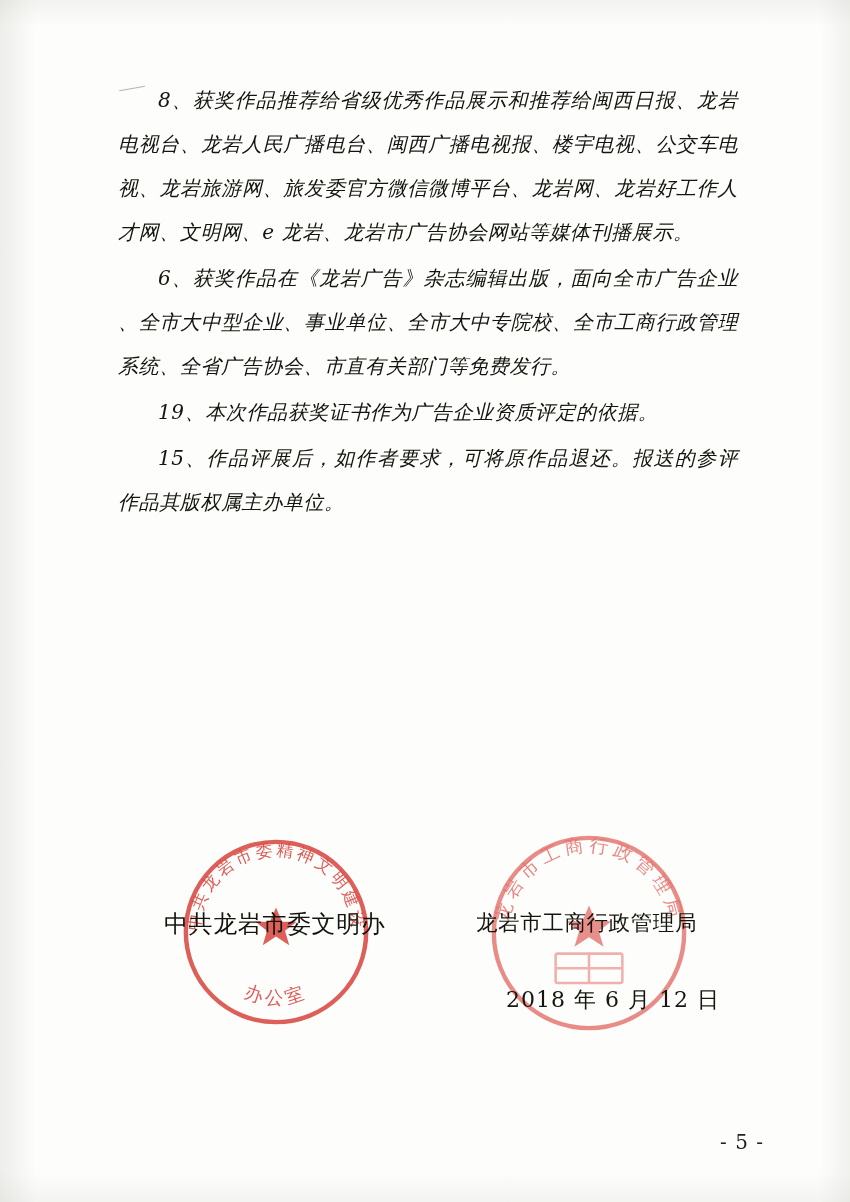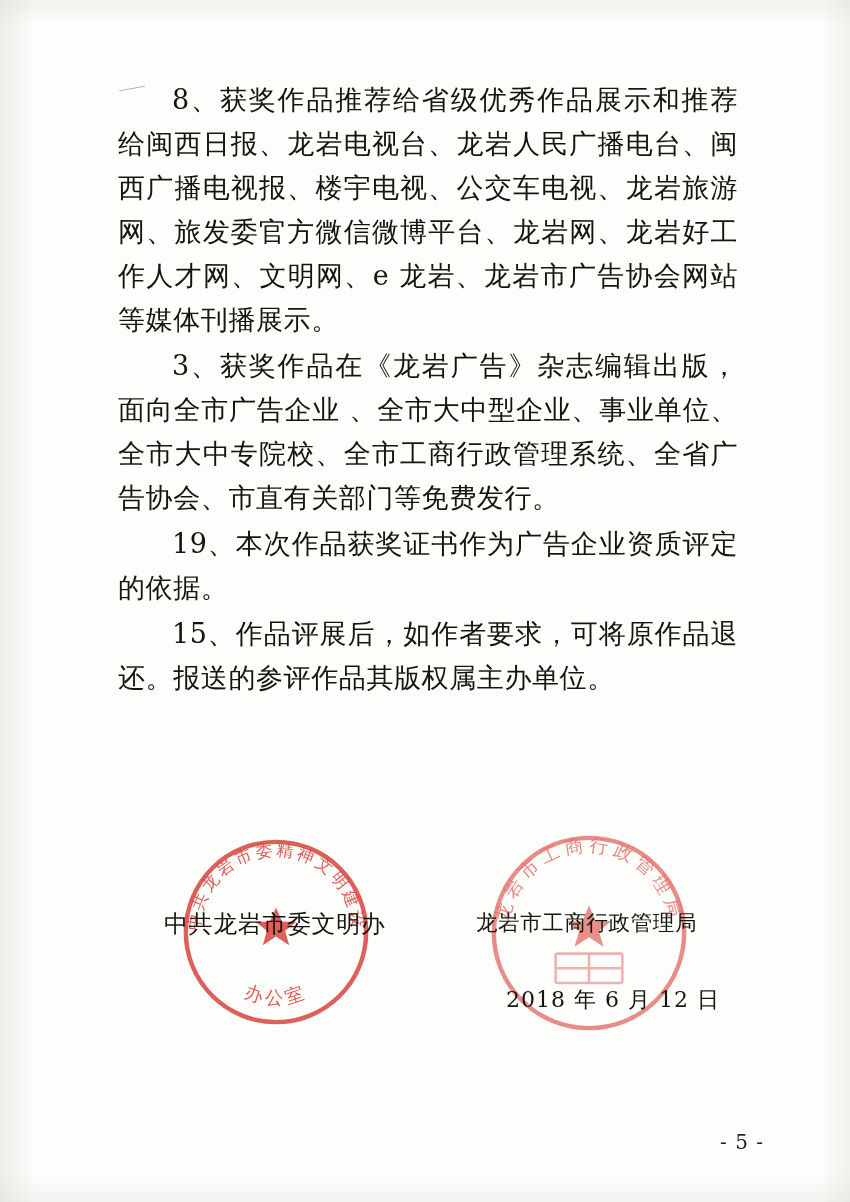--- a/index.html
+++ b/index.html
@@ -47,28 +47,29 @@
   }
 
   .content {
     position: absolute;
     left: 118px;
     top: 78px;
     width: 620px;
   }
 
   .para {
-    font-size: 27px;
+    font-size: 20px;
     line-height: 44px;
     letter-spacing: 0.6px;
     text-align: justify;
     text-justify: inter-ideograph;
     margin: 0 0 2px 0;
     text-indent: 2em;
     color: #15150f;
+    font-style: italic;
   }
 
   .stamp-area {
     position: absolute;
     left: 118px;
     top: 830px;
     width: 640px;
     height: 230px;
   }
 
@@ -148,21 +149,21 @@
 
   <div class="scan-edge-top"></div>
   <div class="scan-edge-left"></div>
   <div class="scan-edge-right"></div>
   <div class="scan-edge-bottom"></div>
 
   <div class="pen-mark"></div>
 
   <div class="content">
     <p class="para">8、获奖作品推荐给省级优秀作品展示和推荐给闽西日报、龙岩电视台、龙岩人民广播电台、闽西广播电视报、楼宇电视、公交车电视、龙岩旅游网、旅发委官方微信微博平台、龙岩网、龙岩好工作人才网、文明网、e 龙岩、龙岩市广告协会网站等媒体刊播展示。</p>
-    <p class="para">3、获奖作品在《龙岩广告》杂志编辑出版，面向全市广告企业 、全市大中型企业、事业单位、全市大中专院校、全市工商行政管理系统、全省广告协会、市直有关部门等免费发行。</p>
+    <p class="para">6、获奖作品在《龙岩广告》杂志编辑出版，面向全市广告企业 、全市大中型企业、事业单位、全市大中专院校、全市工商行政管理系统、全省广告协会、市直有关部门等免费发行。</p>
     <p class="para">19、本次作品获奖证书作为广告企业资质评定的依据。</p>
     <p class="para">15、作品评展后，如作者要求，可将原作品退还。报送的参评作品其版权属主办单位。</p>
   </div>
 
   <div class="stamp-area">
 
     <div class="seal seal-1">
       <svg viewBox="0 0 200 200" xmlns="http://www.w3.org/2000/svg">
         <defs>
           <path id="arcTop1" d="M 22,100 A 78,78 0 0 1 178,100"></path>

